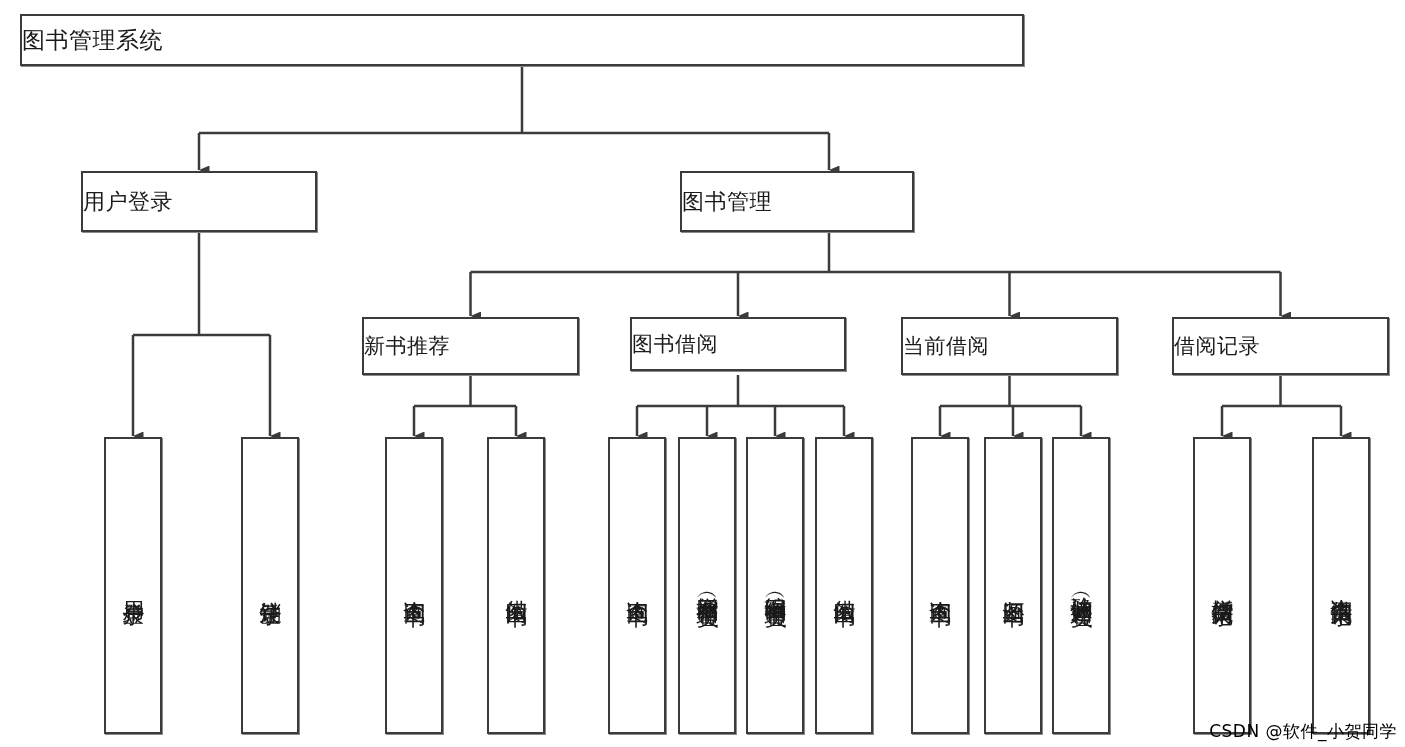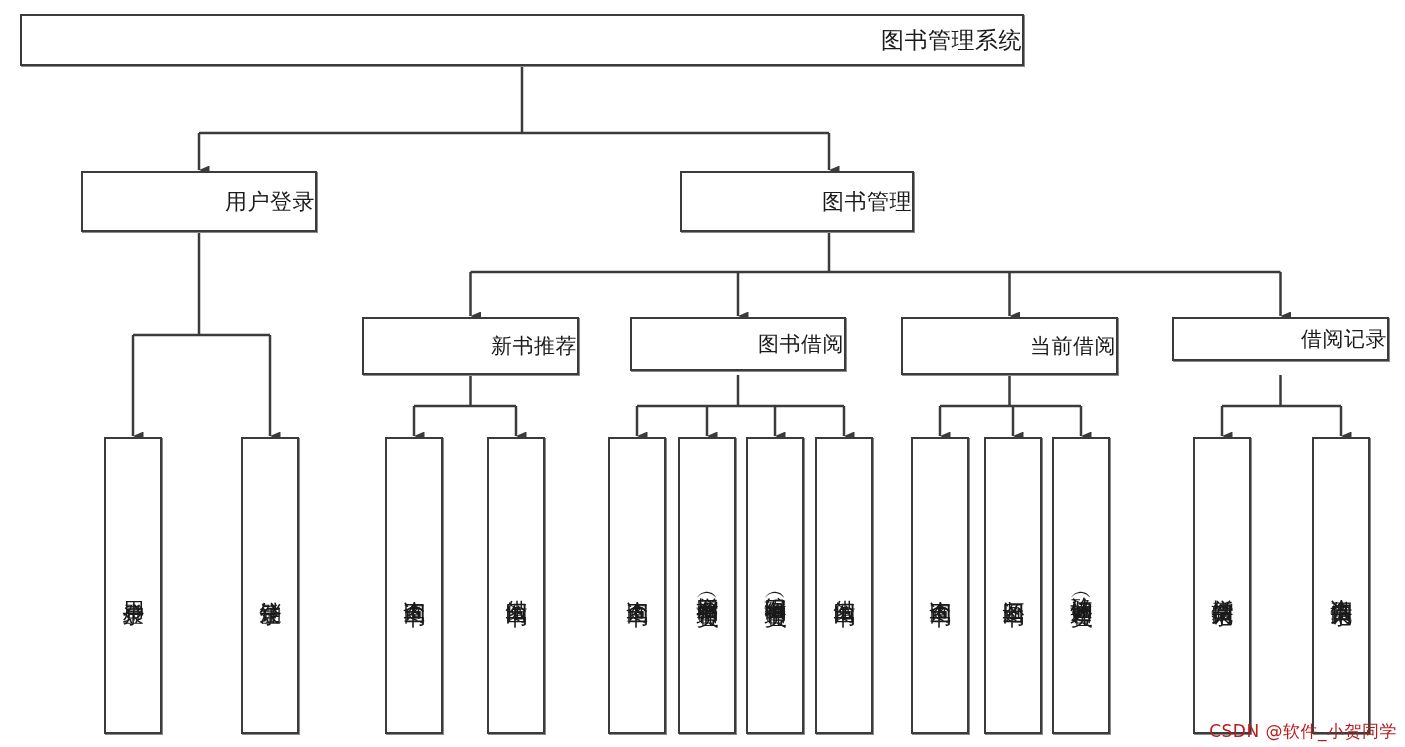--- a/index.html
+++ b/index.html
@@ -27,21 +27,21 @@
     pointer-events: none;
   }
   .node {
     position: absolute;
     box-sizing: border-box;
     background: #ffffff;
     border: 2px solid #3b3b3b;
     box-shadow: 1px 1px 0 0 #8a8a8a;
     display: flex;
     align-items: center;
-    justify-content: flex-end;
+    justify-content: flex-start;
     color: #1a1a1a;
     z-index: 2;
   }
   .node-label {
     display: block;
     text-align: center;
     line-height: 1.08;
     letter-spacing: 0.5px;
   }
   .node.root .node-label {
@@ -64,21 +64,21 @@
     font-size: 22px;
     line-height: 1.22;
     letter-spacing: 1.5px;
     max-height: 100%;
   }
   .watermark {
     position: absolute;
     right: 8px;
     bottom: 4px;
     font-size: 17px;
-    color: #b91c1c;
+    color: #000000;
     letter-spacing: 0.5px;
     z-index: 3;
     white-space: nowrap;
   }
 </style>
 </head>
 <body>
 
 <div id="canvas">
 
@@ -137,21 +137,21 @@
       </div>
       <div class="node level3" style="left: 362px; top: 317px; width: 217px; height: 58px;">
         <span class="node-label">新书推荐</span>
       </div>
       <div class="node level3" style="left: 630px; top: 317px; width: 216px; height: 54px;">
         <span class="node-label">图书借阅</span>
       </div>
       <div class="node level3" style="left: 901px; top: 317px; width: 217px; height: 58px;">
         <span class="node-label">当前借阅</span>
       </div>
-      <div class="node level3" style="left: 1172px; top: 317px; width: 217px; height: 44px;">
+      <div class="node level3" style="left: 1172px; top: 317px; width: 217px; height: 58px;">
         <span class="node-label">借阅记录</span>
       </div>
       <div class="node leaf" style="left: 104px; top: 437px; width: 58px; height: 297px;">
         <span class="node-label">用户登录</span>
       </div>
       <div class="node leaf" style="left: 241px; top: 437px; width: 58px; height: 297px;">
         <span class="node-label">注销登录</span>
       </div>
       <div class="node leaf" style="left: 385px; top: 437px; width: 58px; height: 297px;">
         <span class="node-label">查询图书</span>

